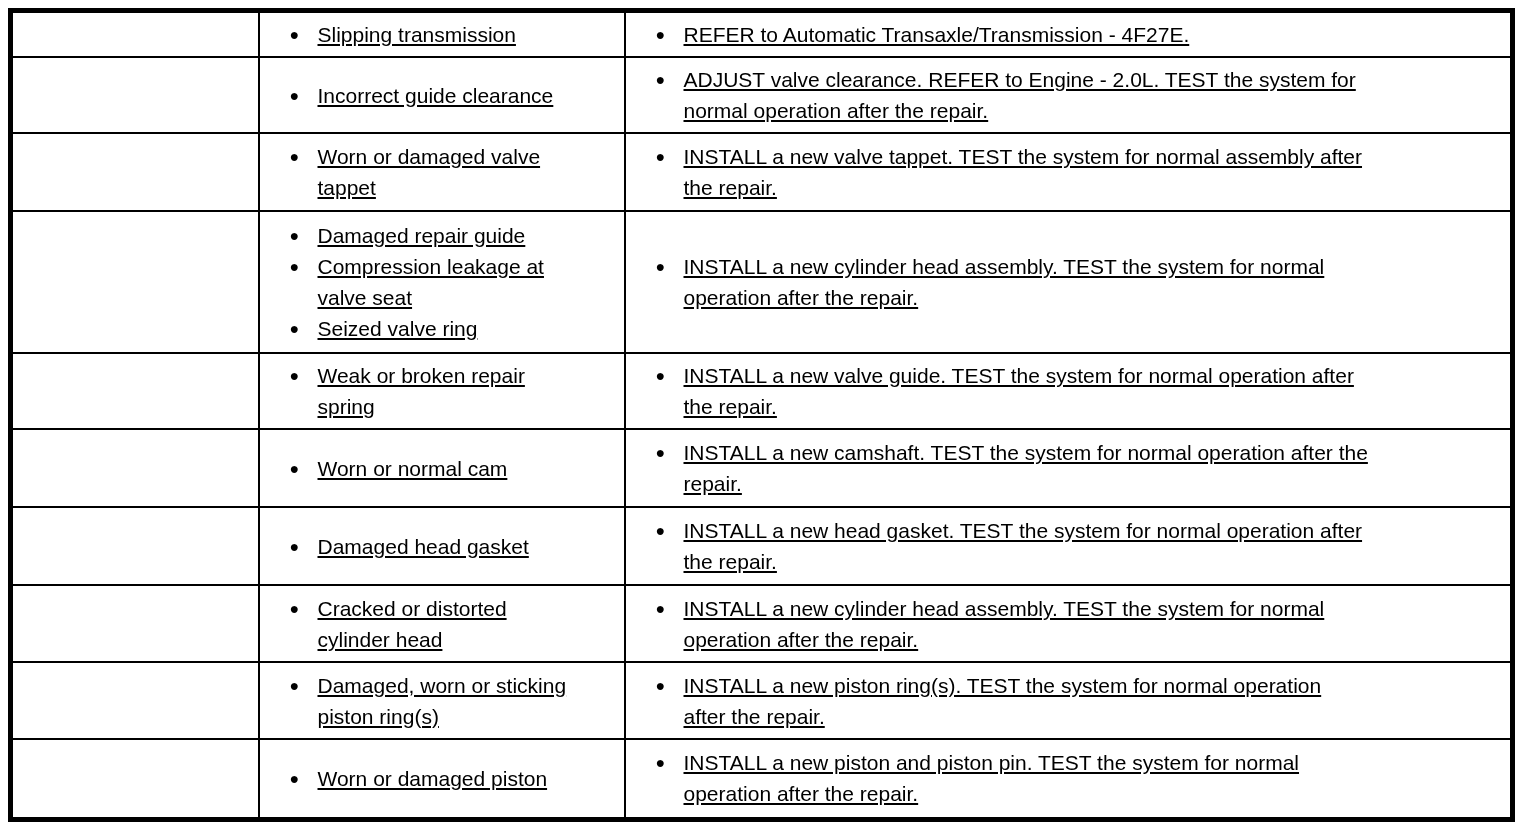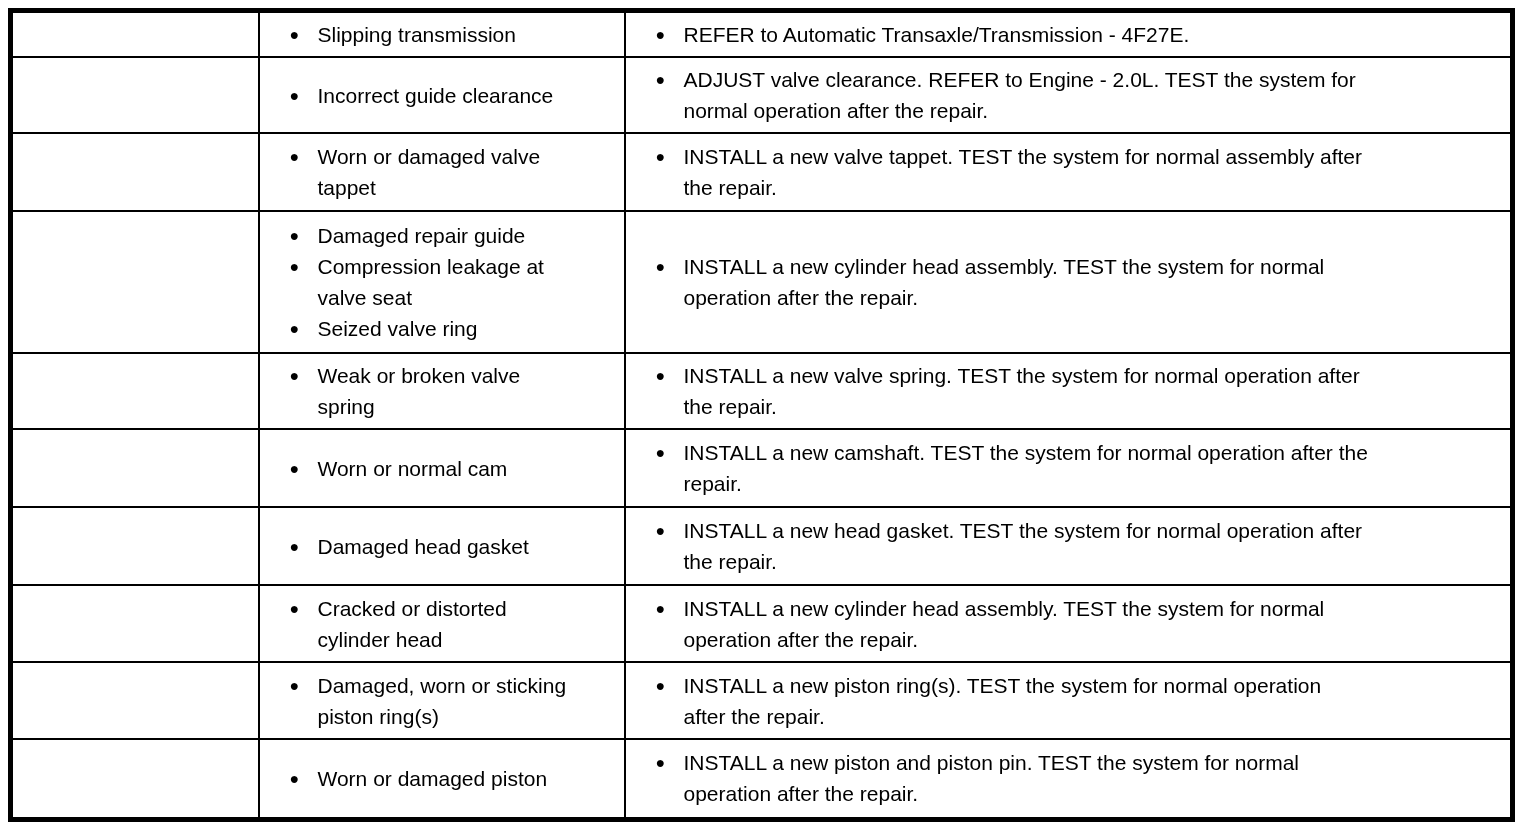--- a/index.html
+++ b/index.html
@@ -60,20 +60,21 @@
     line-height: 31px;
   }
   span.bullet {
     flex: 0 0 28px;
     font-size: 16px;
     line-height: 31px;
     text-align: left;
   }
   span.btext {
     white-space: pre-line;
+    text-decoration: underline;
   }
 </style>
 </head>
 <body>
 
 <div class="page">
   <table class="diag-table">
     <colgroup>
       <col class="c1">
       <col class="c2">
@@ -172,30 +173,30 @@
             </ul>
     </td>
   </tr>
 
   <tr>
     <td class="cell cell-empty"></td>
     <td class="cell cell-causes">
       <ul class="blist">
               <li class="bitem">
                 <span class="bullet">●</span>
-                <span class="btext">Weak or broken valve
+                <span class="btext">Weak or broken repair
 spring</span>
               </li>
             </ul>
     </td>
     <td class="cell cell-actions">
       <ul class="blist">
               <li class="bitem">
                 <span class="bullet">●</span>
-                <span class="btext">INSTALL a new valve spring. TEST the system for normal operation after
+                <span class="btext">INSTALL a new valve guide. TEST the system for normal operation after
 the repair.</span>
               </li>
             </ul>
     </td>
   </tr>
 
   <tr>
     <td class="cell cell-empty"></td>
     <td class="cell cell-causes">
       <ul class="blist">

